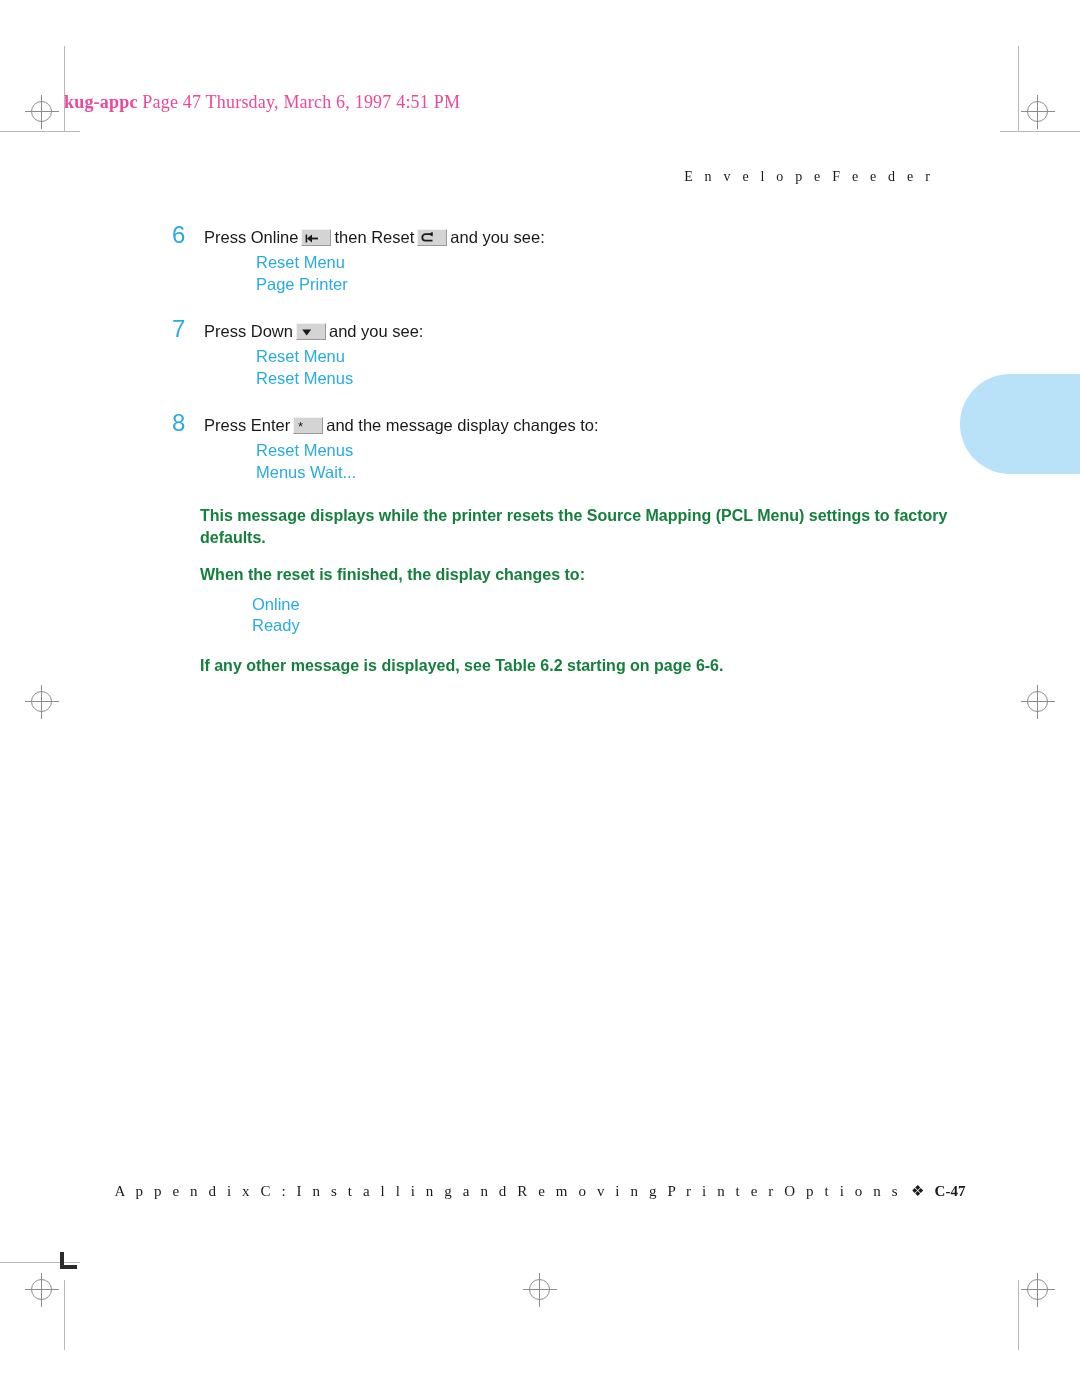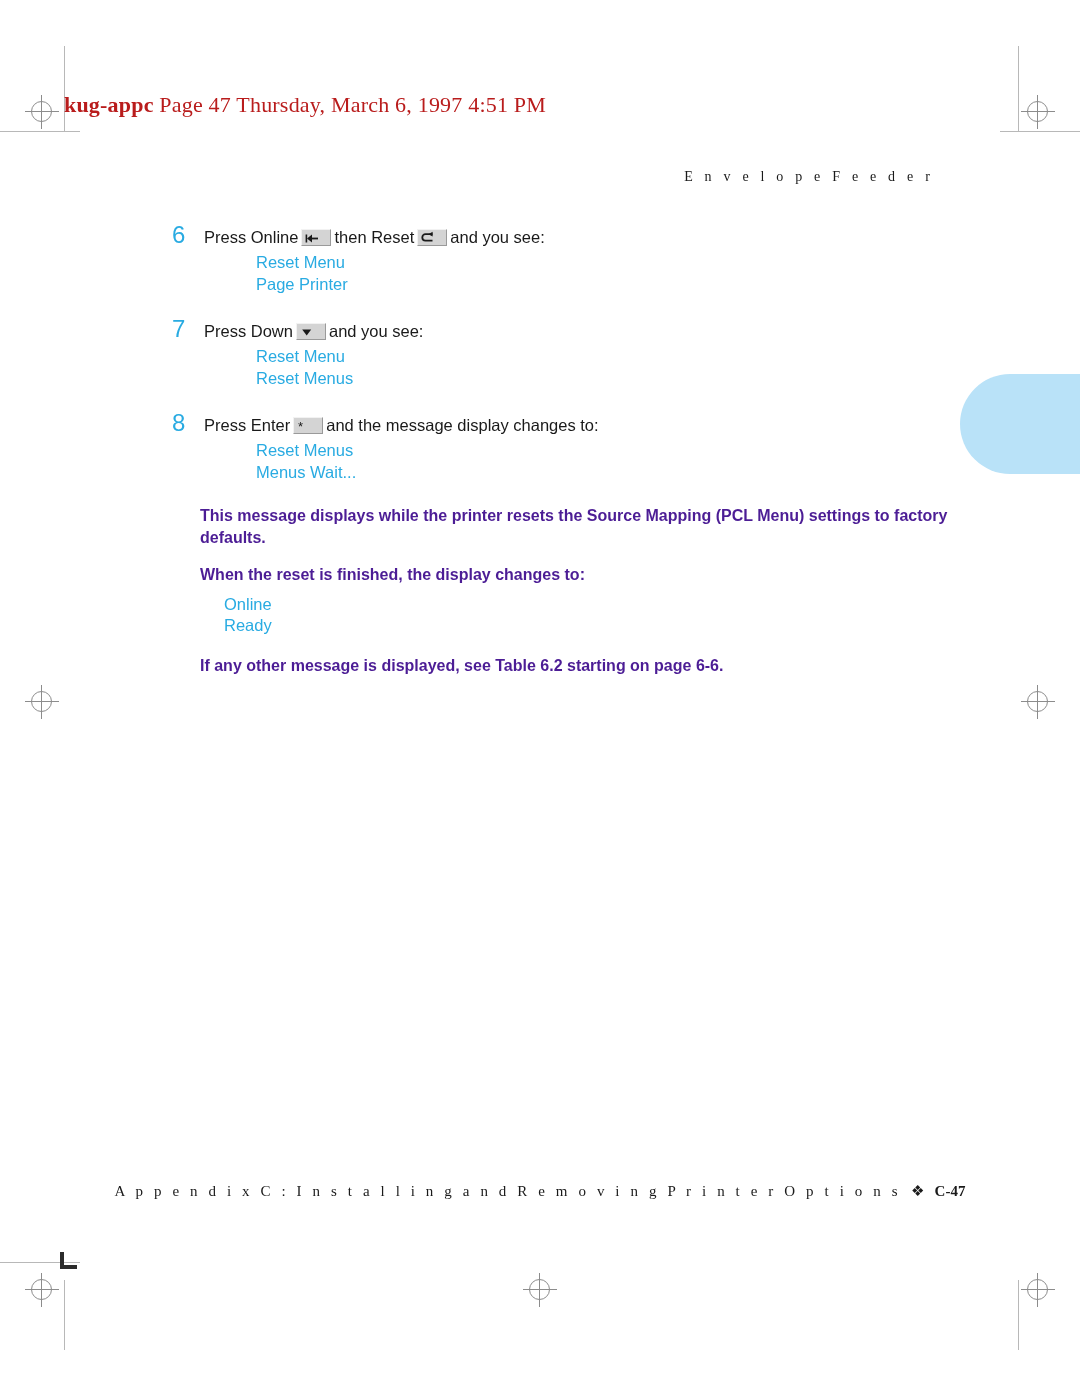--- a/index.html
+++ b/index.html
@@ -83,23 +83,23 @@
     width: 17px; height: 4px;
     background: #2b2b2b;
   }
 
   
   .file-banner {
     position: absolute;
     left: 64px;
     top: 92px;
     font-family: "Liberation Serif", serif;
-    font-size: 22px;
+    font-size: 18px;
     letter-spacing: 0.2px;
-    color: #b91c1c;
+    color: #ec4899;
     white-space: nowrap;
   }
   .file-banner .fname { font-weight: bold; }
 
   
   .running-head {
     position: absolute;
     right: 146px;
     top: 169px;
     font-family: "Liberation Serif", serif;
@@ -175,21 +175,21 @@
     font-size: 16.5px;
     color: #29abe2;
     line-height: 1.32;
   }
   .display-lines div { white-space: nowrap; }
 
   .note {
     font-family: "Liberation Sans", sans-serif;
     font-size: 16px;
     font-weight: bold;
-    color: #4c1d95;
+    color: #15803d;
     line-height: 1.38;
     margin: 22px 0 0 28px;
     width: 790px;
   }
   .note.tight { margin-top: 14px; }
 
   
   .footer {
     position: absolute;
     left: 0;
@@ -302,21 +302,21 @@
             </svg></span><span>and the message display changes to:</span></div>
       <div class="display-lines">
         <div>Reset Menus</div>
         <div>Menus Wait...</div>
       </div>
     </div>
 
     <div class="note">This message displays while the printer resets the Source Mapping (PCL Menu) settings to factory defaults.</div>
     <div class="note tight">When the reset is finished, the display changes to:</div>
 
-    <div class="display-lines" style="margin-top:8px; margin-left:52px;">
+    <div class="display-lines" style="margin-top:8px; margin-left:80px;">
       <div>Online</div>
       <div>Ready</div>
     </div>
 
     <div class="note" style="margin-top:18px;">If any other message is displayed, see Table 6.2 starting on page 6-6.</div>
   </div>
 
   <div class="footer"><span>A p p e n d i x   C :   I n s t a l l i n g   a n d   R e m o v i n g   P r i n t e r   O p t i o n s</span><span class="diamond">❖</span><span class="folio">C-47</span></div>
 
 </div>

